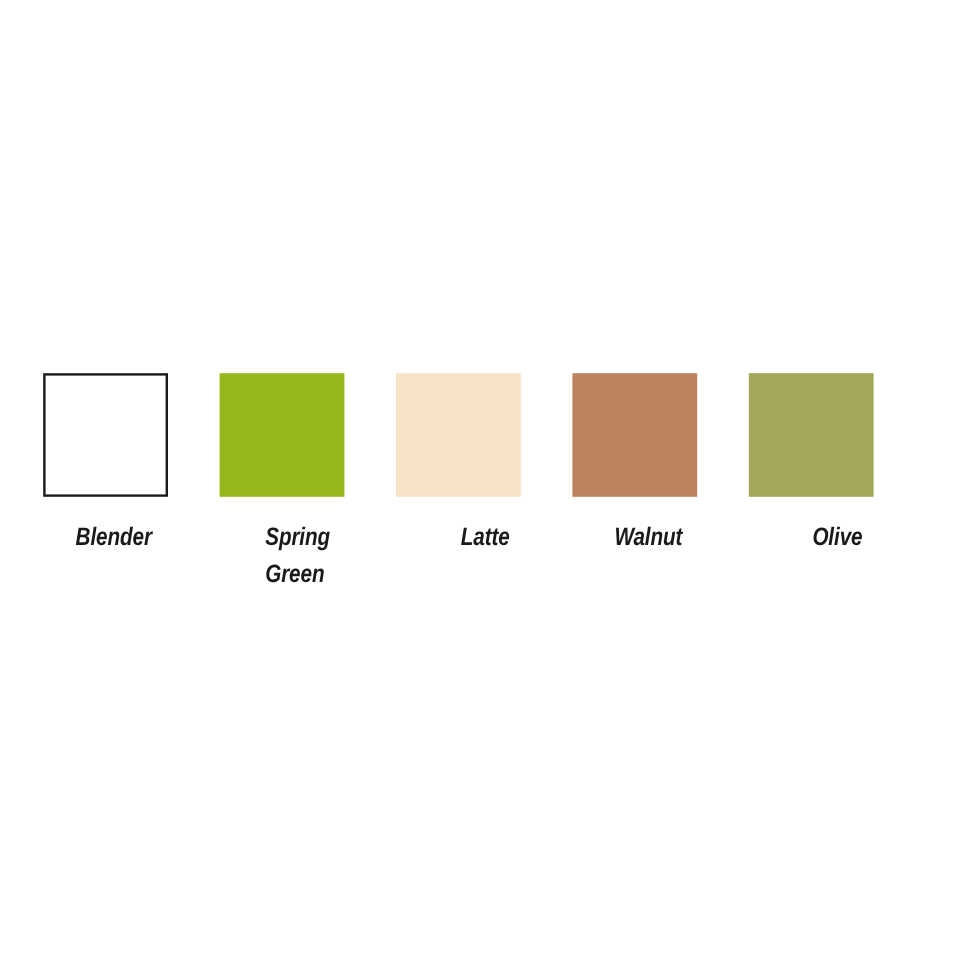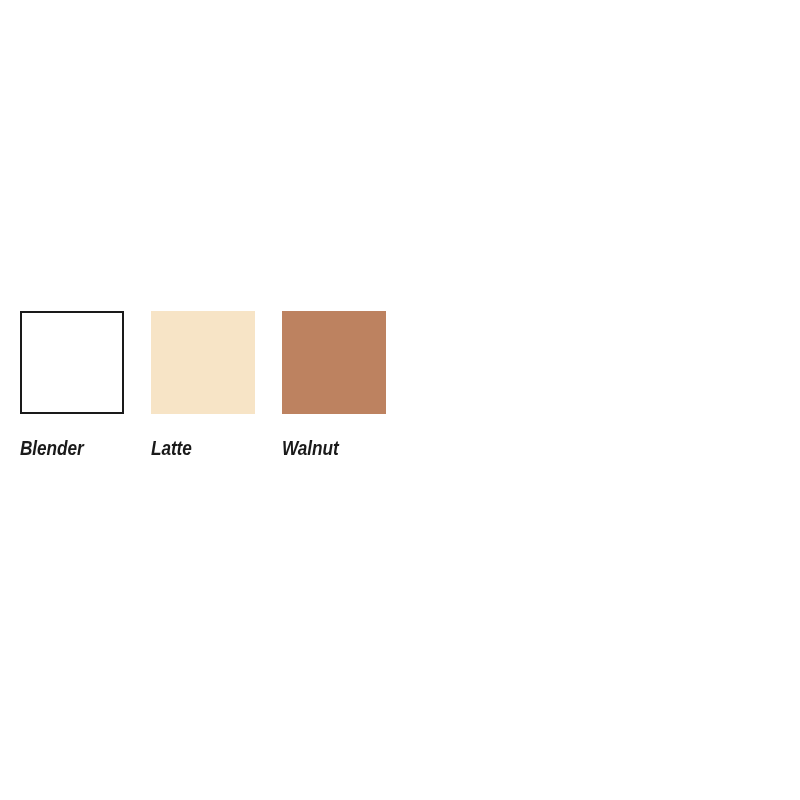--- a/index.html
+++ b/index.html
@@ -33,21 +33,22 @@
     flex-direction: row;
     align-items: flex-start;
     gap: 27px;
   }
 
   .swatch-cell {
     width: 104px;
     flex: 0 0 104px;
     display: flex;
     flex-direction: column;
-    align-items: flex-start;
+    align-items: flex-end;
+    margin-left: 16px;
   }
 
   .swatch-chip {
     width: 104px;
     height: 103px;
     box-sizing: border-box;
     display: block;
   }
 
   .swatch-chip.outlined {
@@ -76,26 +77,35 @@
 <div id="palette-board">
 
   <div id="swatch-row">
 
     <div class="swatch-cell">
       <div class="swatch-chip outlined" style="background-color: rgb(255, 255, 255); border-color: rgb(26, 26, 26);"></div>
       <div class="swatch-label">Blender</div>
     </div>
 
 
+    <div class="swatch-cell">
+      <div class="swatch-chip" style="background-color: rgb(150, 184, 26);"></div>
+      <div class="swatch-label">Spring
+Green</div>
+    </div>
 
     <div class="swatch-cell">
       <div class="swatch-chip" style="background-color: rgb(247, 228, 198);"></div>
       <div class="swatch-label">Latte</div>
     </div>
 
     <div class="swatch-cell">
       <div class="swatch-chip" style="background-color: rgb(189, 130, 96);"></div>
       <div class="swatch-label">Walnut</div>
     </div>
 
+    <div class="swatch-cell">
+      <div class="swatch-chip" style="background-color: rgb(162, 168, 87);"></div>
+      <div class="swatch-label">Olive</div>
+    </div>
 
   </div>
 </div>
 
 </body></html>

